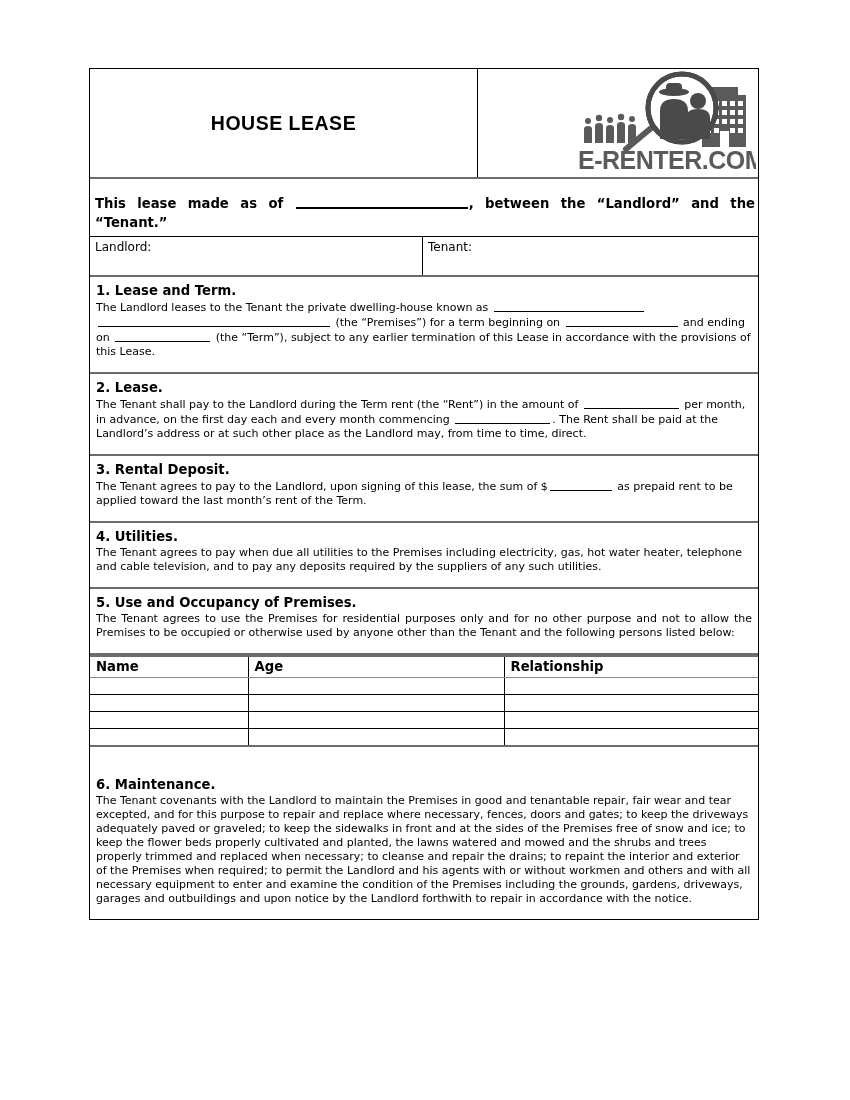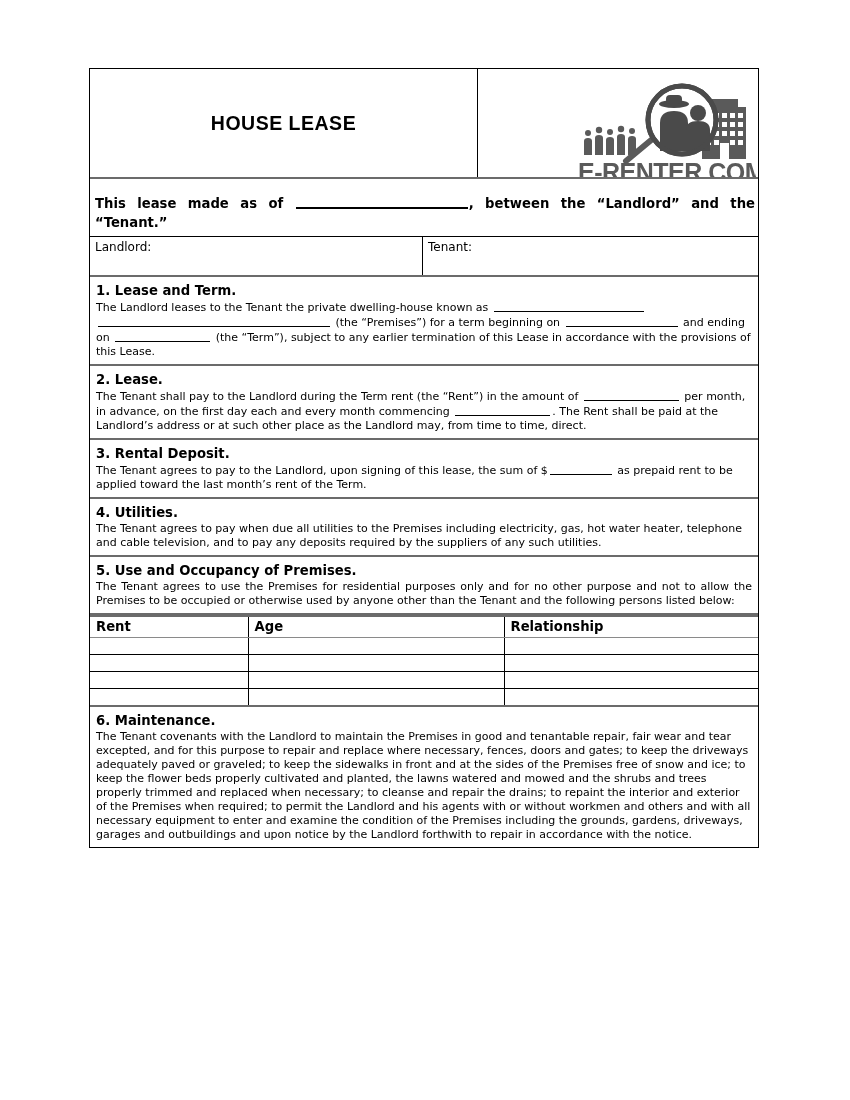--- a/index.html
+++ b/index.html
@@ -47,21 +47,21 @@
     letter-spacing: 0.5px;
   }
   .header-logo-cell {
     flex: 1;
     position: relative;
     overflow: hidden;
   }
   .logo-wrap {
     position: absolute;
     right: 2px;
-    top: 14px;
+    top: 2px;
     width: 186px;
     height: 104px;
   }
   .logo-wrap svg { display: block; }
 
   
   .intro-block {
     padding: 15px 3px 4px 5px;
     border-bottom: 1px solid #000000;
   }
@@ -94,24 +94,24 @@
     font-family: "DejaVu Sans", sans-serif;
   }
   .party-cell.left {
     width: 333px;
     border-right: 1px solid #000000;
   }
   .party-cell.right { flex: 1; }
 
   
   .section {
-    padding: 5px 6px 5px 6px;
+    padding: 5px 6px 13px 6px;
     border-bottom: 2px solid #6b6b6b;
   }
-  .section.no-rule { border-bottom: none; }
+  .section.no-rule { border-bottom: none; margin-top: 24px; }
   .sec-head {
     font-family: "DejaVu Sans", sans-serif;
     font-weight: bold;
     font-size: 13.2px;
     line-height: 18px;
   }
   .sec-head .tail { font-weight: bold; }
   .sec-body {
     font-family: "DejaVu Sans", sans-serif;
     font-size: 11px;
@@ -308,21 +308,21 @@
   </div>
 
   <table class="occ-table">
     <colgroup>
         <col class="c1">
         <col class="c2">
         <col class="c3">
       </colgroup>
     <thead>
       <tr>
-        <th>Rent</th>
+        <th>Name</th>
         <th>Age</th>
         <th>Relationship</th>
       </tr>
     </thead>
     <tbody>
       <tr>
         <td></td>
         <td></td>
         <td></td>
       </tr>

